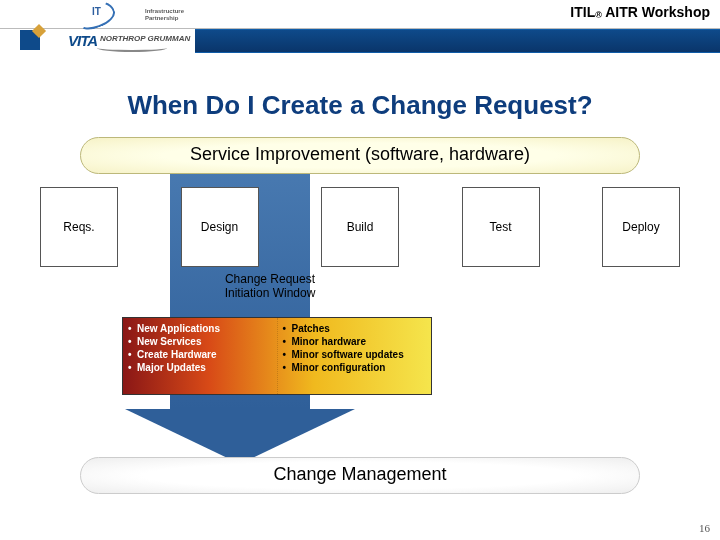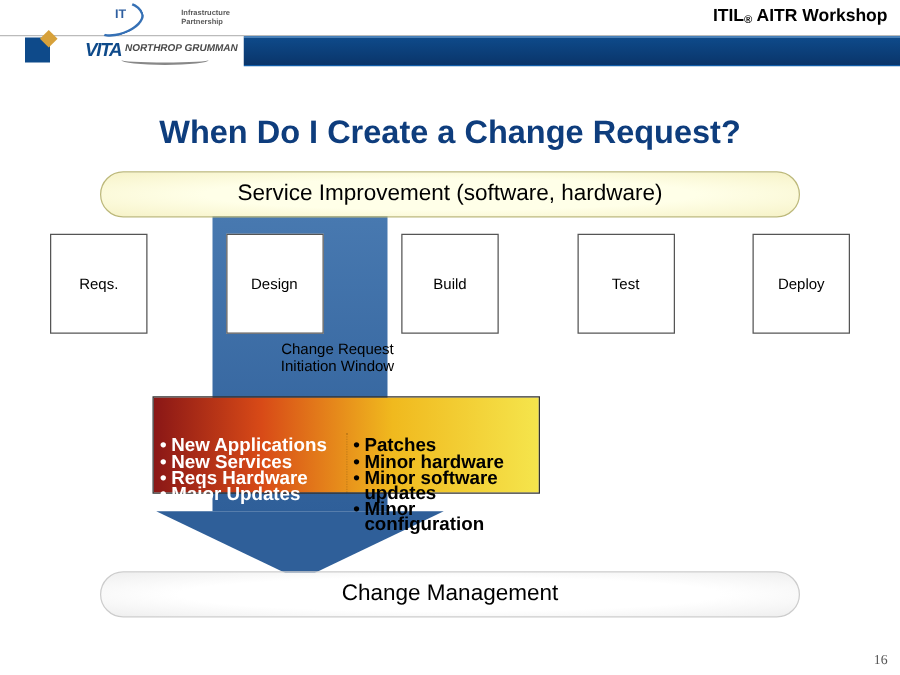--- a/index.html
+++ b/index.html
@@ -246,23 +246,22 @@
     height: 78px;
     background: linear-gradient(to right, #8a1716 0%, #d84a17 28%, #f0b91e 62%, #f5e54c 100%);
     border: 1px solid #333;
     display: flex;
     z-index: 2;
     box-sizing: border-box;
   }
   .gcol {
     flex: 1;
     padding: 4px 4px;
-    font-size: 15px;
+    font-size: 10px;
     line-height: 12px;
-    margin-top: 28px;
   }
   .gcol:first-child { color: #fff; }
   .gcol:last-child  { color: #000; border-left: 1px dotted rgba(0,0,0,.15); }
   .gul {
     list-style: none;
     margin: 0; padding: 0;
   }
   .gul li {
     position: relative;
     padding-left: 10px;
@@ -336,21 +335,21 @@
   <div class="crw">
     <span>Change Request</span><br>
     <span>Initiation Window</span>
   </div>
 
   <div class="gradient-box">
     <div class="gcol">
       <ul class="gul">
         <li>New Applications</li>
         <li>New Services</li>
-        <li>Reqs Hardware</li>
+        <li>Create Hardware</li>
         <li>Major Updates</li>
       </ul>
     </div>
     <div class="gcol">
       <ul class="gul">
         <li>Patches</li>
         <li>Minor hardware</li>
         <li>Minor software updates</li>
         <li>Minor configuration</li>
       </ul>

